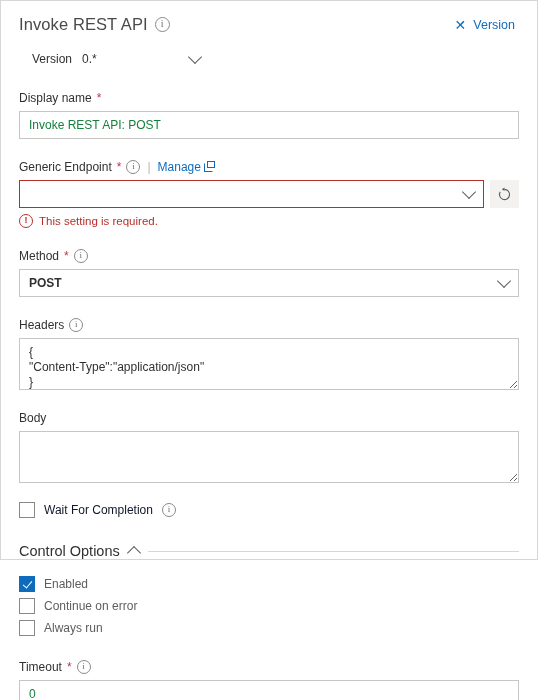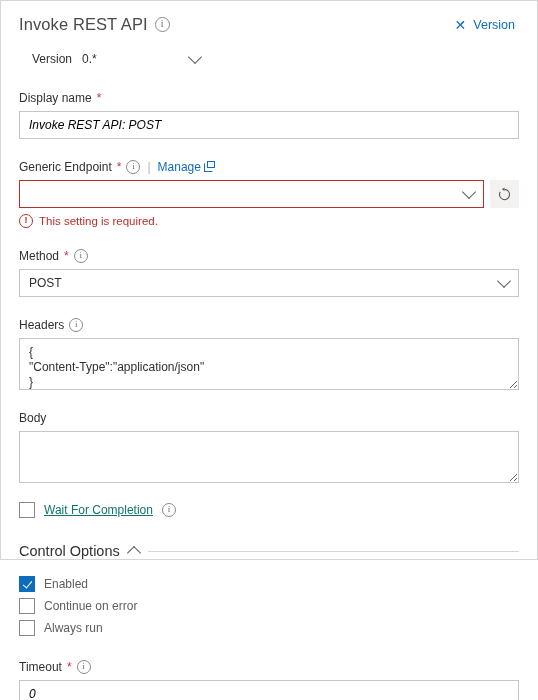--- a/index.html
+++ b/index.html
@@ -183,41 +183,40 @@
   }
 
   .text-input {
     box-sizing: border-box;
     width: 100%;
     height: 28px;
     border: 1px solid #c8c6c4;
     background: #ffffff;
     font-family: "Liberation Sans", sans-serif;
     font-size: 12px;
-    color: #000000;
+    color: #15803d;
     padding: 3px 9px;
     outline: none;
-    font-style: italic;
   }
   .text-input::placeholder { color: #a19f9d; }
 
   
   .combo {
     box-sizing: border-box;
     position: relative;
     width: 100%;
     height: 28px;
     border: 1px solid #c8c6c4;
     background: #ffffff;
     display: flex;
     align-items: center;
     padding: 0 9px;
     cursor: pointer;
   }
-  .combo .val { font-size: 12px; color: #323130; }
+  .combo .val { font-size: 12px; color: #323130; font-weight: bold; }
   .combo .chev-wrap {
     position: absolute;
     right: 9px;
     top: 0; bottom: 0;
     display: flex;
     align-items: center;
   }
   .combo.error { border: 1.6px solid #b5302b; }
 
   .endpoint-row {
@@ -294,21 +293,21 @@
     top: 2px;
     width: 4px;
     height: 8px;
     border-right: 1.7px solid #ffffff;
     border-bottom: 1.7px solid #ffffff;
     transform: rotate(40deg);
   }
   .cb-label { font-size: 12px; color: #605e5c; }
 
   .wait-row { margin-top: 16px; }
-  .wait-row .cb-label { color: #0f766e; text-decoration: underline; }
+  .wait-row .cb-label { color: #0f172a; }
 
   
   .section-head {
     display: flex;
     align-items: center;
     gap: 9px;
     margin-top: 22px;
     margin-bottom: 14px;
     cursor: pointer;
   }

